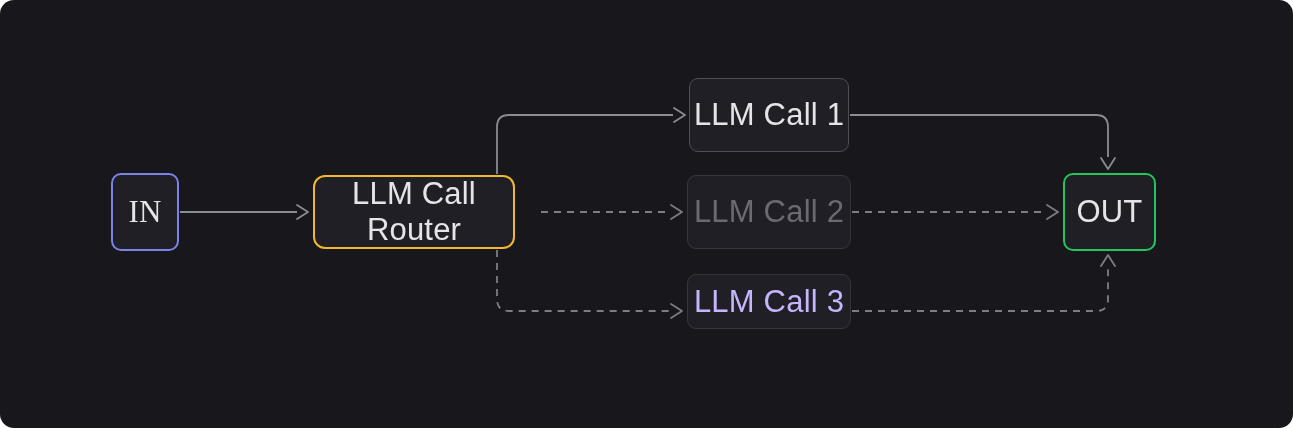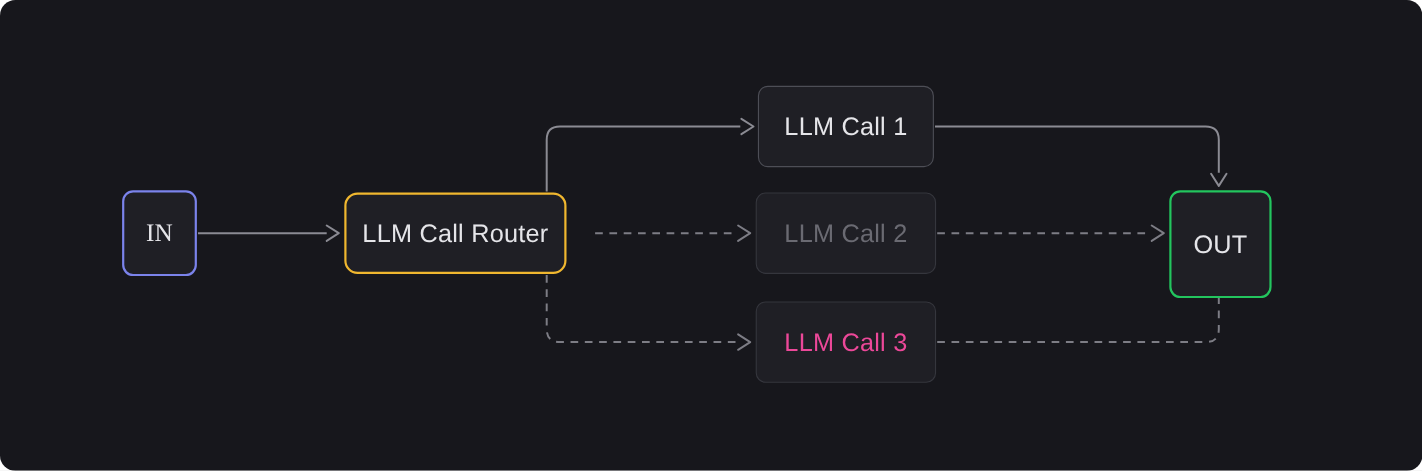--- a/index.html
+++ b/index.html
@@ -43,25 +43,26 @@
   .arrowhead.solid { stroke: #8b8b93; }
   .arrowhead.dashed { stroke: #7d7d85; }
   .node {
     position: absolute;
     display: flex;
     align-items: center;
     justify-content: center;
     box-sizing: border-box;
     background: #1f1f25;
     border-radius: 10px;
-    font-size: 23px;
+    font-size: 31px;
     font-weight: 500;
     color: #e5e5e9;
     letter-spacing: 0.2px;
     user-select: none;
+    text-align: center;
   }
   .node-in {
     left: 111px; top: 173px; width: 68px; height: 78px;
     border: 2px solid #7b83eb;
     font-family: Liberation Serif, serif;
   }
   .node-router {
     left: 313px; top: 175px; width: 202px; height: 74px;
     border: 2px solid #f0b72f;
     border-radius: 12px;
@@ -71,27 +72,27 @@
     border: 1.5px solid #4d4e56;
     border-radius: 9px;
   }
   .node-call2 {
     left: 687px; top: 175px; width: 164px; height: 74px;
     border: 1.5px solid #35363d;
     border-radius: 9px;
     color: #6a6a72;
   }
   .node-call3 {
-    left: 687px; top: 274px; width: 164px; height: 74px;
+    left: 687px; top: 274px; width: 164px; height: 55px;
     border: 1.5px solid #35363d;
     border-radius: 9px;
-    color: #ec4899;
+    color: #c4b5fd;
   }
   .node-out {
-    left: 1063px; top: 173px; width: 93px; height: 98px;
+    left: 1063px; top: 173px; width: 93px; height: 78px;
     border: 2px solid #23c55e;
   }
 </style>
 </head>
 <body>
 
 <div class="canvas">
 
   <svg class="edge-layer" viewBox="0 0 1293 428" xmlns="http://www.w3.org/2000/svg">
 

